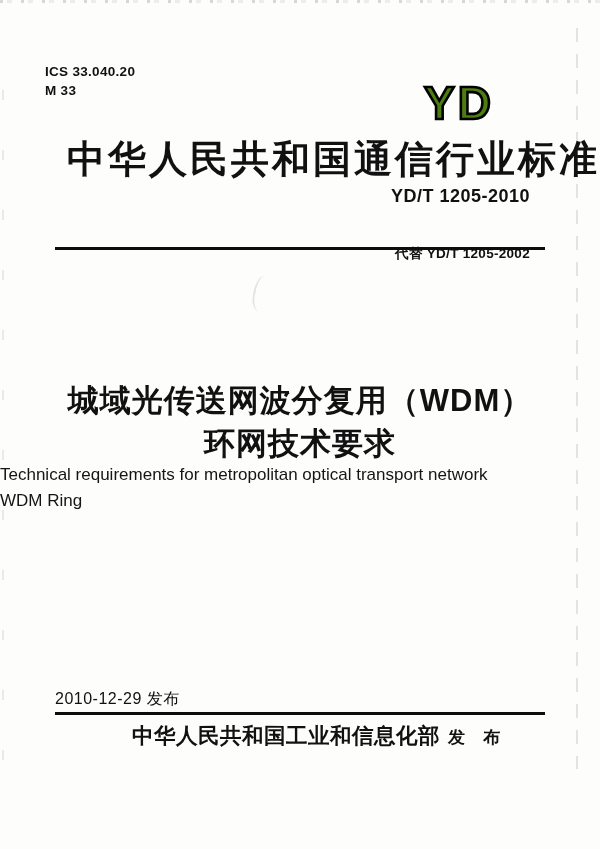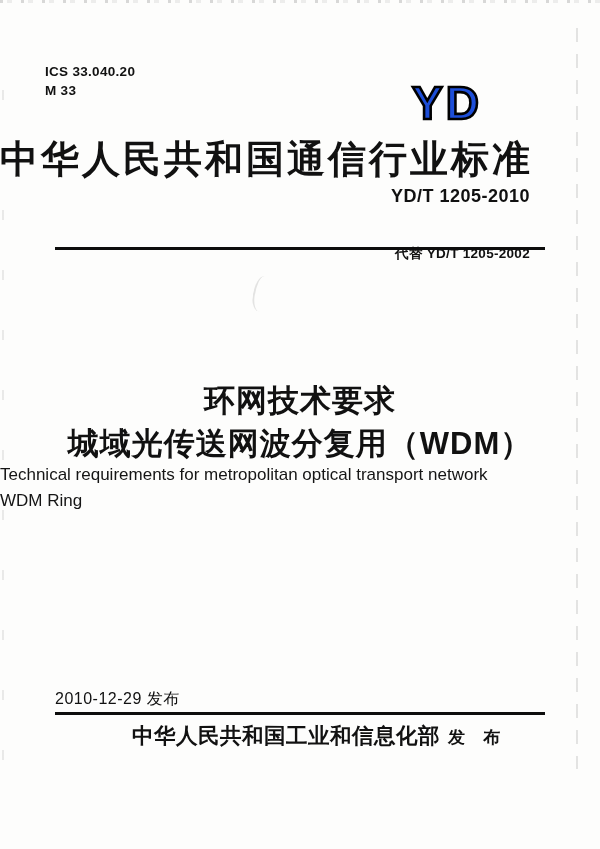--- a/index.html
+++ b/index.html
@@ -31,29 +31,29 @@
     border-left:2px solid rgba(0,0,0,.10);
     border-radius:50% 0 0 50% / 60% 0 0 40%;
     transform:rotate(8deg);
   }
   
   .ics-block{
     position:absolute;left:45px;top:62px;
     font-size:13.5px;font-weight:700;line-height:19px;letter-spacing:.3px;
   }
   .yd-logo{
-    position:absolute;left:412px;top:80px;
+    position:absolute;left:424px;top:80px;
     font-size:46px;font-weight:700;line-height:46px;
     letter-spacing:3px;
     -webkit-text-stroke:2.6px #000;
-    color:#1d4ed8;
+    color:#4d7c0f;
   }
   .header-title{
     position:absolute;left:0;right:0;top:134px;
-    text-align:left;
+    text-align:right;
     font-size:38px;font-weight:700;letter-spacing:3px;
     white-space:nowrap;
   }
   .std-number{
     position:absolute;right:70px;top:186px;
     font-size:18px;font-weight:600;letter-spacing:.5px;
     text-align:right;
   }
   .std-replaces{
     position:absolute;right:70px;top:229px;
@@ -115,22 +115,22 @@
   <div class="yd-logo">YD</div>
 
   <div class="header-title">中华人民共和国通信行业标准</div>
 
   <div class="std-number">YD/T 1205-2010</div>
   <div class="std-replaces">代替 YD/T 1205-2002</div>
 
   <div class="rule-top"></div>
 
   <div class="title-cn">
+    <div>城域光传送网波分复用（WDM）</div>
     <div>环网技术要求</div>
-    <div>城域光传送网波分复用（WDM）</div>
   </div>
 
   <div class="title-en">
     <div>Technical requirements for metropolitan optical transport network</div>
     <div>WDM Ring</div>
   </div>
 
   <div class="date-row">
     <span>2010-12-29 发布</span>
   </div>

